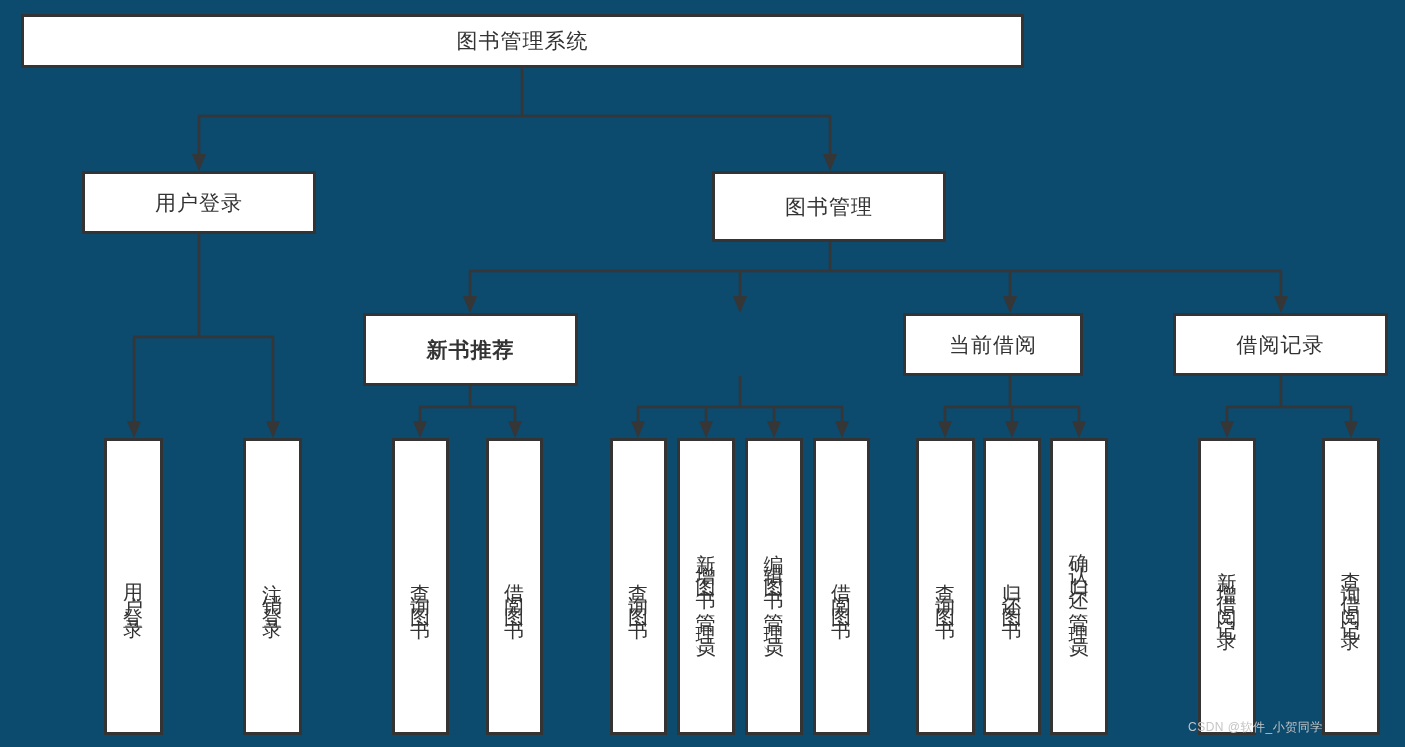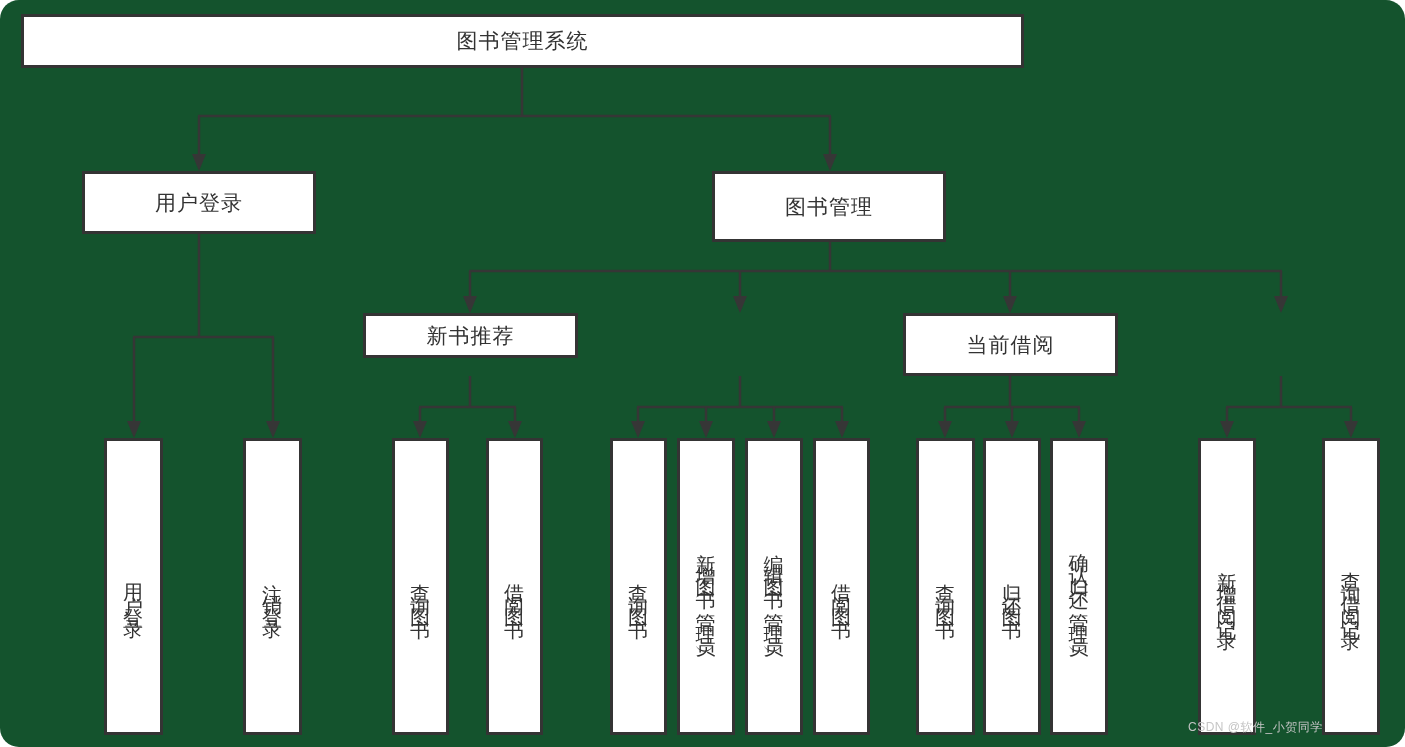--- a/index.html
+++ b/index.html
@@ -5,23 +5,22 @@
   html, body {
     margin: 0;
     padding: 0;
     background: #ffffff;
     font-family: "Liberation Sans", "DejaVu Sans", sans-serif;
   }
   .canvas {
     position: relative;
     width: 1405px;
     height: 747px;
-    background: #14532d;
+    background: #0c4a6e;
     overflow: hidden;
-    border-radius: 19px;
   }
   .connectors {
     position: absolute;
     left: 0; top: 0;
     width: 1405px; height: 747px;
     z-index: 0;
   }
   .node {
     position: absolute;
     box-sizing: border-box;
@@ -40,23 +39,23 @@
     writing-mode: vertical-rl;
     text-orientation: mixed;
     font-size: 20px;
     letter-spacing: 12px;
     line-height: 1;
     padding-top: 10px;
   }
   .root-box    { left: 21px;  top: 14px;  width: 1003px; height: 54px; }
   .l2-user     { left: 82px;  top: 171px; width: 234px;  height: 63px; }
   .l2-book     { left: 712px; top: 171px; width: 234px;  height: 71px; }
-  .l3-newbook  { left: 363px; top: 313px; width: 215px;  height: 45px; }
+  .l3-newbook  { left: 363px; top: 313px; width: 215px;  height: 73px; font-weight: bold; }
   .l3-borrow   { left: 633px; top: 313px; width: 215px;  height: 63px; }
-  .l3-current  { left: 903px; top: 313px; width: 215px;  height: 63px; }
+  .l3-current  { left: 903px; top: 313px; width: 180px;  height: 63px; }
   .l3-records  { left: 1173px;top: 313px; width: 215px;  height: 63px; }
   .leaf        { top: 438px; height: 297px; }
   .lf-user-login { left: 104px;  width: 59px; }
   .lf-logout     { left: 243px;  width: 59px; }
   .lf-nb-query   { left: 392px;  width: 57px; }
   .lf-nb-borrow  { left: 486px;  width: 57px; }
   .lf-bb-query   { left: 610px;  width: 57px; }
   .lf-bb-add     { left: 677px;  width: 58px; }
   .lf-bb-edit    { left: 745px;  width: 58px; }
   .lf-bb-borrow  { left: 813px;  width: 57px; }
@@ -147,20 +146,21 @@
     </g>
   </svg>
 
   <div class="node root-box">图书管理系统</div>
 
   <div class="node l2-user">用户登录</div>
   <div class="node l2-book">图书管理</div>
 
   <div class="node l3-newbook">新书推荐</div>
   <div class="node l3-current">当前借阅</div>
+  <div class="node l3-records">借阅记录</div>
 
   <div class="node leaf lf-user-login">用户登录</div>
   <div class="node leaf lf-logout">注销登录</div>
 
   <div class="node leaf lf-nb-query">查询图书</div>
   <div class="node leaf lf-nb-borrow">借阅图书</div>
 
   <div class="node leaf lf-bb-query">查询图书</div>
   <div class="node leaf lf-bb-add">新增图书（管理员）</div>
   <div class="node leaf lf-bb-edit">编辑图书（管理员）</div>

